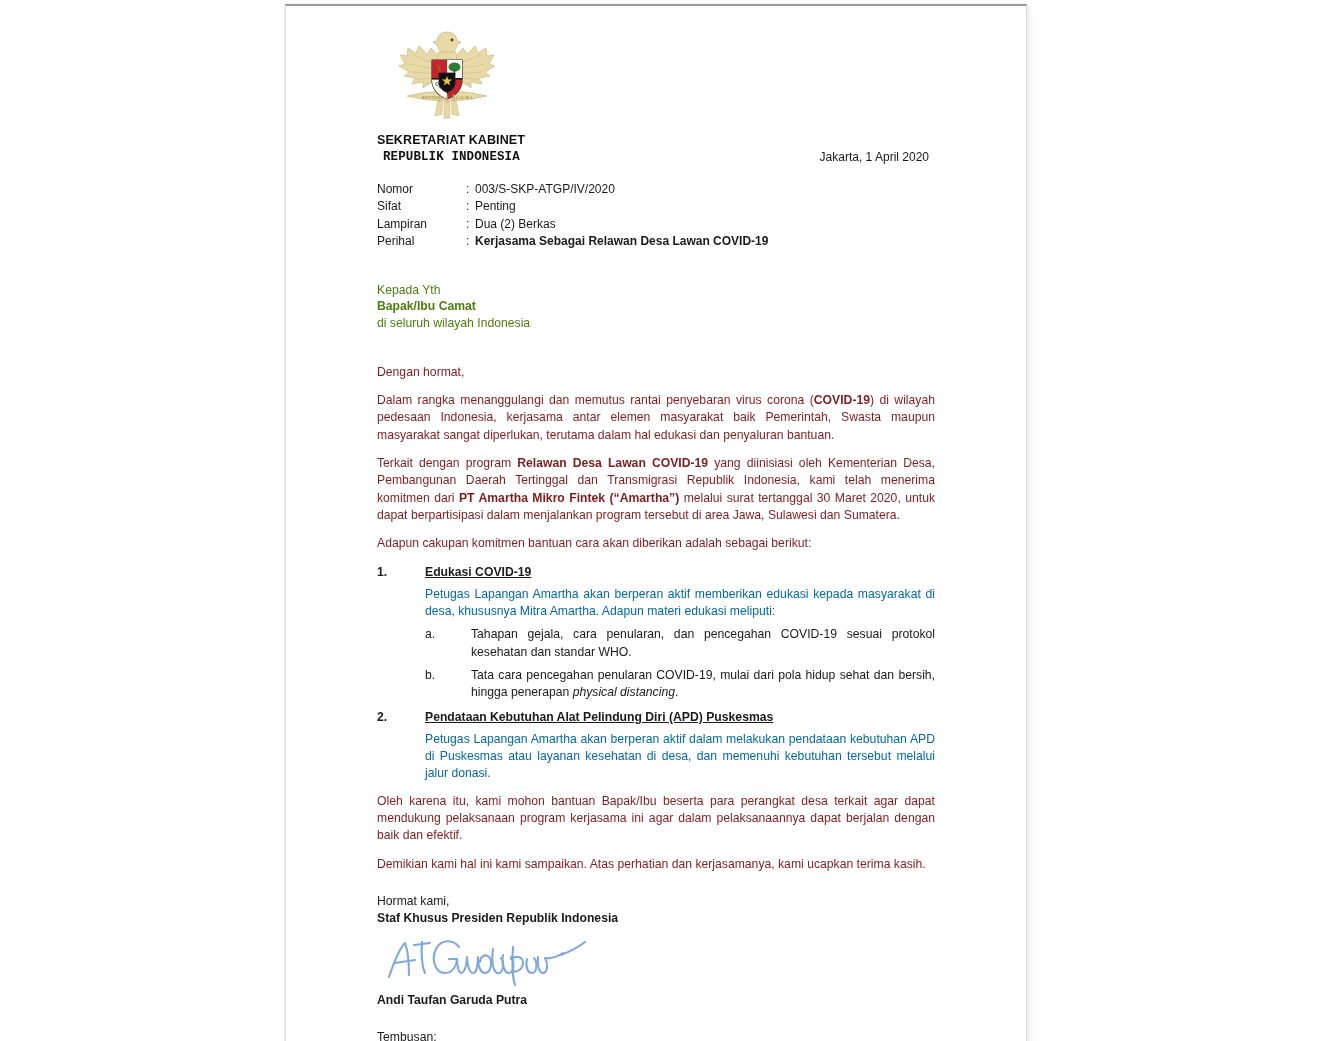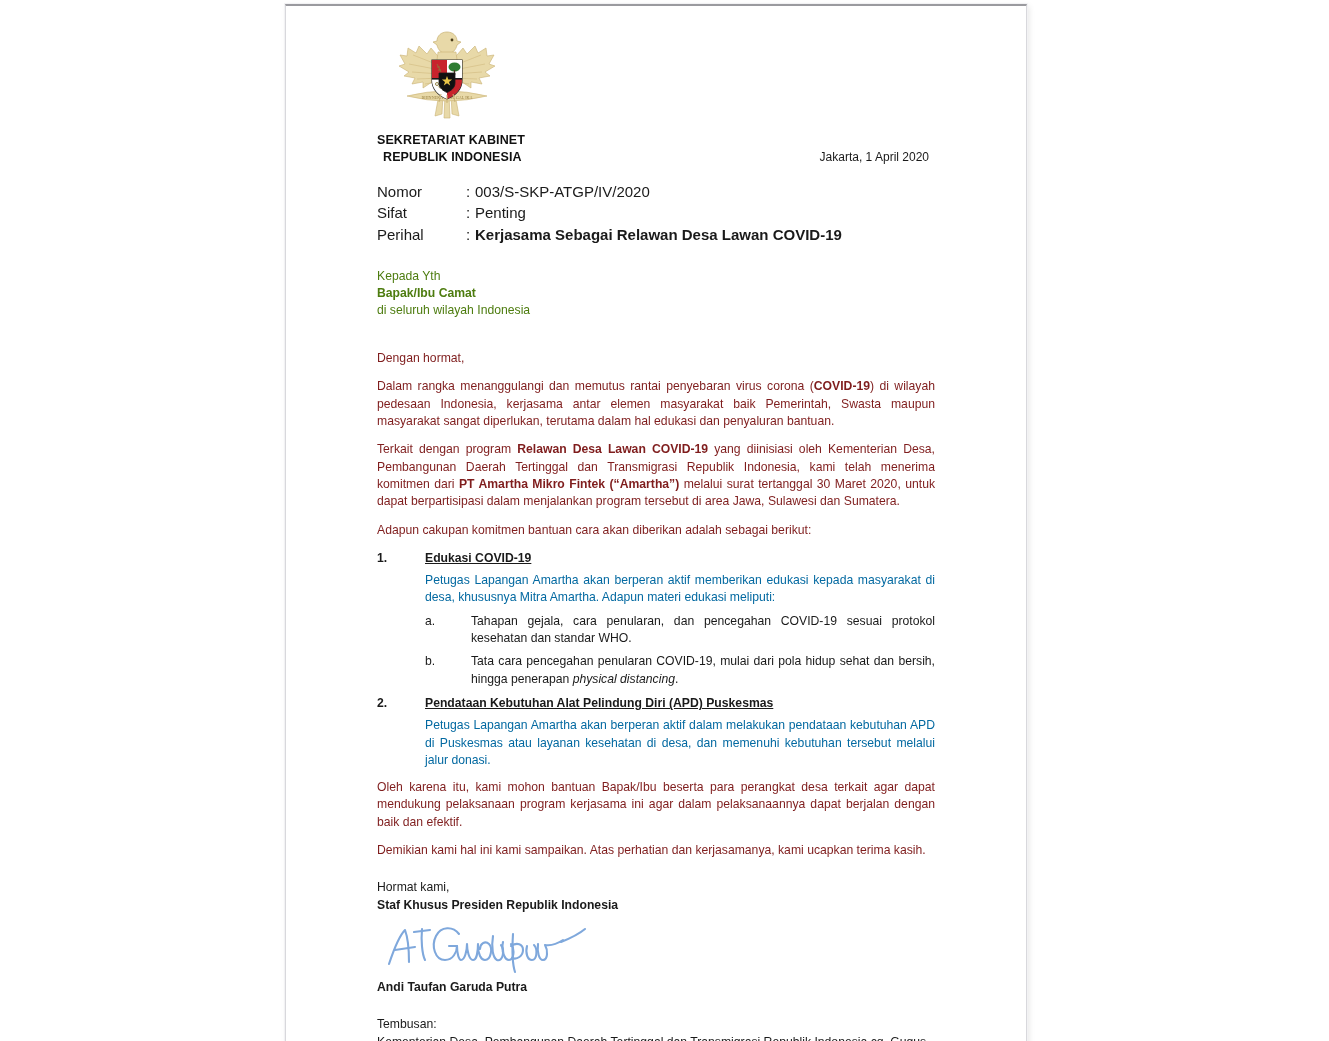--- a/index.html
+++ b/index.html
@@ -55,37 +55,37 @@
 
   
   .letterhead {
     margin-top: 4px;
     font-size: 12.5px;
     font-weight: bold;
     color: #111;
     line-height: 1.32;
     letter-spacing: 0.1px;
   }
-  .letterhead .l2 { padding-left: 6px; }
+  .letterhead .l2 { padding-left: 6px; font-family: Liberation Mono, monospace; }
 
   .dateline {
     text-align: right;
     font-size: 12px;
     color: #1a1a1a;
     margin-top: -15px;
     margin-bottom: 18px;
     padding-right: 6px;
   }
 
   
   table.meta {
     border-collapse: collapse;
-    font-size: 15px;
-    color: #1a1a1a;
-    margin-bottom: 22px;
+    font-size: 12px;
+    color: #1a1a1a;
+    margin-bottom: 30px;
   }
   table.meta td {
     padding: 0 0 1.5px 0;
     vertical-align: top;
     line-height: 1.33;
   }
   td.meta-label { width: 89px; }
   td.meta-colon { width: 9px; }
   td.meta-value.strong { font-weight: bold; }
 
@@ -283,20 +283,25 @@
         <tbody>
           <tr>
             <td class="meta-label">Nomor</td>
             <td class="meta-colon">:</td>
             <td class="meta-value">003/S-SKP-ATGP/IV/2020</td>
           </tr>
           <tr>
             <td class="meta-label">Sifat</td>
             <td class="meta-colon">:</td>
             <td class="meta-value">Penting</td>
+          </tr>
+          <tr>
+            <td class="meta-label">Lampiran</td>
+            <td class="meta-colon">:</td>
+            <td class="meta-value">Dua (2) Berkas</td>
           </tr>
           <tr>
             <td class="meta-label">Perihal</td>
             <td class="meta-colon">:</td>
             <td class="meta-value strong">Kerjasama Sebagai Relawan Desa Lawan COVID-19</td>
           </tr>
         </tbody>
       </table>
 
       <div class="addressee">

